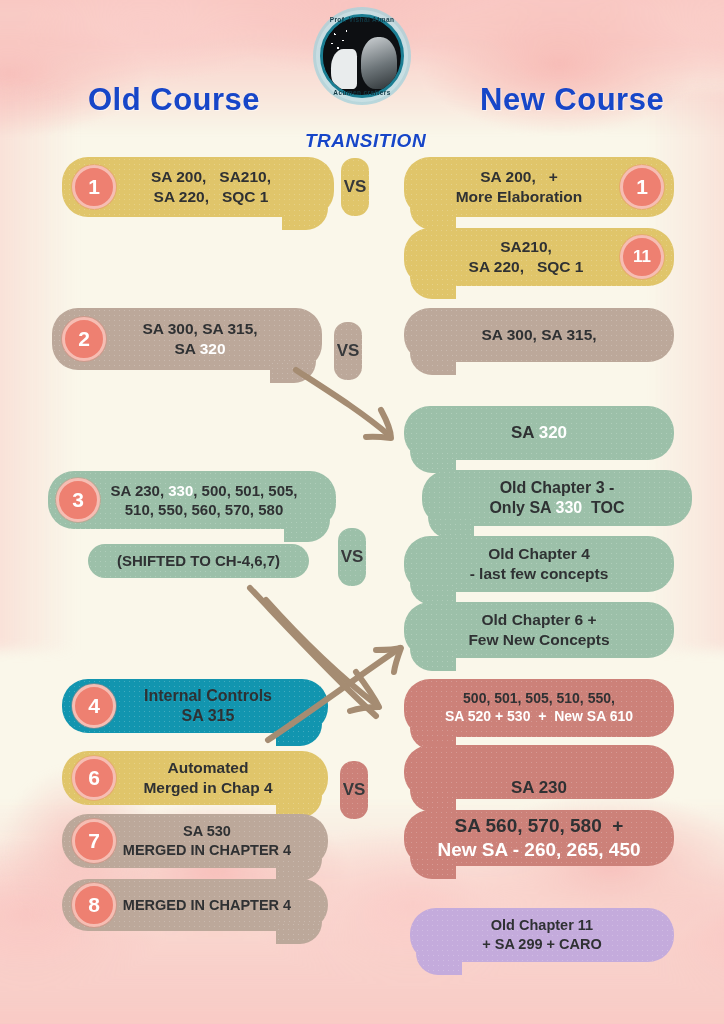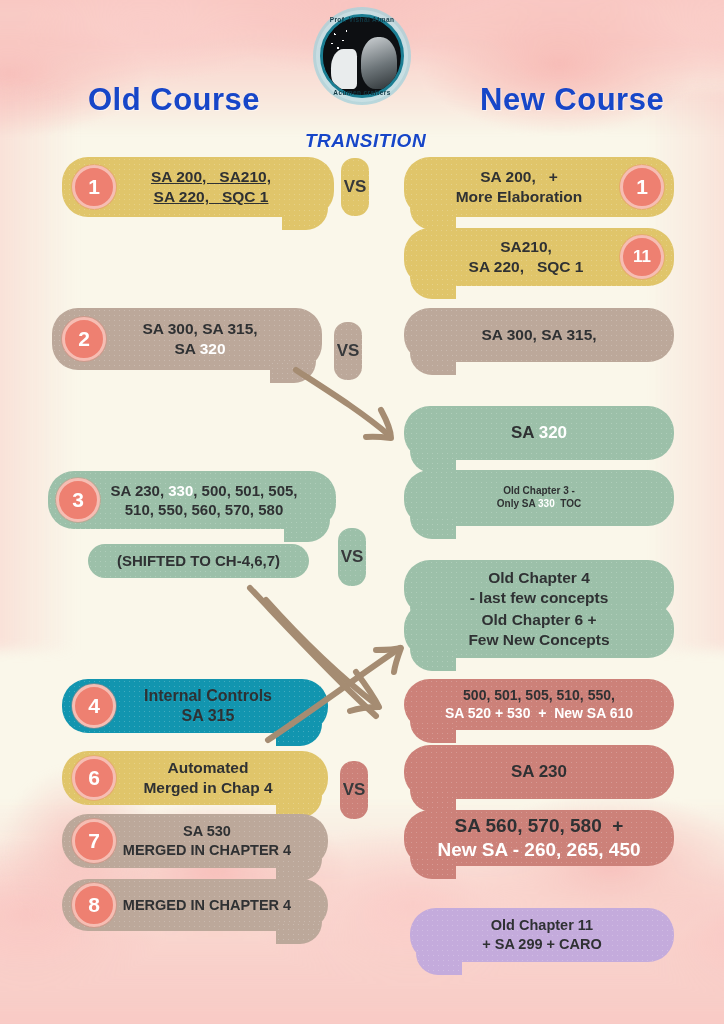--- a/index.html
+++ b/index.html
@@ -175,21 +175,21 @@
 
       <path d="M268,740 C310,712 356,678 400,648"></path>
       <path d="M376,650 C386,650 394,650 401,648 C398,656 395,664 394,672"></path>
 
       <path d="M250,588 C288,628 330,674 376,716"></path>
     </g>
   </svg>
 
   <div class="bub tail-br" style="left:62px;top:157px;width:272px;height:60px;background-color:#E0C56A;font-size:15.5px;">
     <div class="badge" style="left:10px;top:50%;transform:translateY(-50%);">1</div>
-    <div class="txt" style="padding-left:34px;text-decoration:underline;">
+    <div class="txt" style="padding-left:34px;">
       <div>SA 200,&nbsp;&nbsp; SA210,</div>
       <div>SA 220,&nbsp;&nbsp; SQC 1</div>
     </div>
   </div>
 
   <div class="bub tail-br" style="left:52px;top:308px;width:270px;height:62px;background-color:#BCA89A;font-size:15.5px;">
     <div class="badge" style="left:10px;top:50%;transform:translateY(-50%);">2</div>
     <div class="txt" style="padding-left:34px;">
       <div>SA 300, SA 315,</div>
       <div>SA <span class="w">320</span></div>
@@ -269,49 +269,49 @@
   </div>
 
   <div class="bub tail-bl" style="left:404px;top:308px;width:270px;height:54px;background-color:#BCA89A;font-size:15.5px;">
     <div class="txt">SA 300, SA 315,</div>
   </div>
 
   <div class="bub tail-bl" style="left:404px;top:406px;width:270px;height:54px;background-color:#9CC0A9;font-size:17px;">
     <div class="txt">SA <span class="w">320</span></div>
   </div>
 
-  <div class="bub tail-bl" style="left:404px;top:470px;width:270px;height:56px;background-color:#9CC0A9;font-size:10px;">
+  <div class="bub tail-bl" style="left:422px;top:470px;width:270px;height:56px;background-color:#9CC0A9;font-size:16px;">
     <div class="txt">
       <div>Old Chapter 3 -</div>
       <div>Only SA <span class="w">330</span>&nbsp; TOC</div>
     </div>
   </div>
 
-  <div class="bub tail-bl" style="left:404px;top:560px;width:270px;height:56px;background-color:#9CC0A9;font-size:15.5px;">
+  <div class="bub tail-bl" style="left:404px;top:536px;width:270px;height:56px;background-color:#9CC0A9;font-size:15.5px;">
     <div class="txt">
       <div>Old Chapter 4</div>
       <div>- last few concepts</div>
     </div>
   </div>
 
   <div class="bub tail-bl" style="left:404px;top:602px;width:270px;height:56px;background-color:#9CC0A9;font-size:15.5px;">
     <div class="txt">
       <div>Old Chapter 6 +</div>
       <div>Few New Concepts</div>
     </div>
   </div>
 
-  <div class="bub tail-bl" style="left:404px;top:679px;width:270px;height:51px;background-color:#CC8179;font-size:14px;">
+  <div class="bub tail-bl" style="left:404px;top:679px;width:270px;height:58px;background-color:#CC8179;font-size:14px;">
     <div class="txt">
       <div>500, 501, 505, 510, 550,</div>
       <div class="w">SA 520 + 530&nbsp; +&nbsp; New SA 610</div>
     </div>
   </div>
 
-  <div class="bub tail-bl" style="left:404px;top:745px;width:270px;height:54px;background-color:#CC8179;font-size:17px;">
+  <div class="bub tail-bl" style="left:404px;top:745px;width:270px;height:54px;background-color:#CC8179;font-size:17px;align-items:flex-end;">
     <div class="txt">SA 230</div>
   </div>
 
   <div class="bub tail-bl" style="left:404px;top:810px;width:270px;height:56px;background-color:#CC8179;font-size:19px;">
     <div class="txt">
       <div>SA 560, 570, 580&nbsp; +</div>
       <div class="w">New SA - 260, 265, 450</div>
     </div>
   </div>
 

